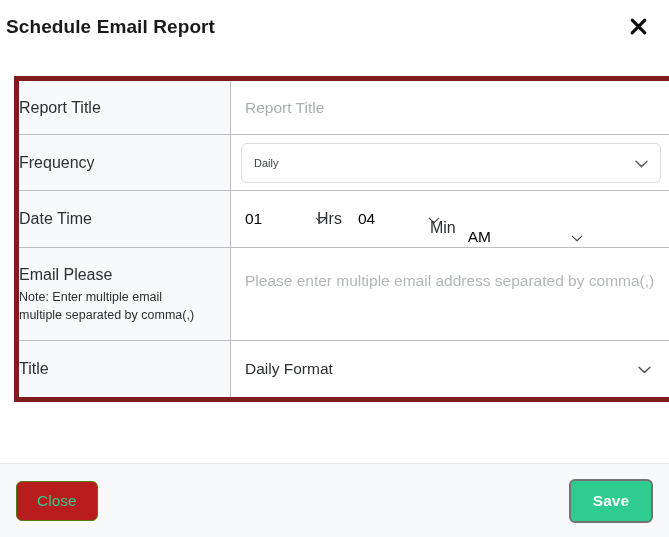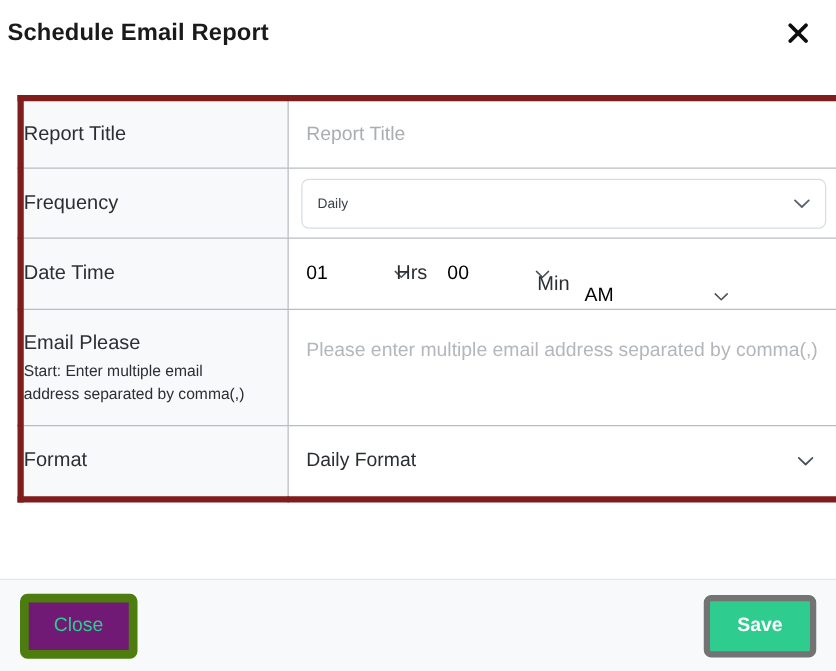--- a/index.html
+++ b/index.html
@@ -237,28 +237,28 @@
     box-sizing: border-box;
   }
   .btn {
     font-family: "Liberation Sans", sans-serif;
     font-size: 15.5px;
     cursor: pointer;
     border-radius: 6px;
     box-sizing: border-box;
   }
   .btn-close {
-    background: #701a75;
-    border: 7px solid #4d7c0f;
+    background: #b91c1c;
+    border: 1px solid #4d7c0f;
     color: #2ecc8f;
     padding: 10px 20px;
   }
   .btn-save {
     background: #2ecc8f;
-    border: 5px solid #737373;
+    border: 2px solid #737373;
     color: #ffffff;
     font-weight: 700;
     padding: 11px 22px;
   }
 </style>
 </head>
 <body>
 
 <div class="modal">
 
@@ -311,21 +311,21 @@
                 <span class="tval">01</span>
                 <span class="chev" style="margin-left:auto;">
                   <svg width="12" height="7" viewBox="0 0 13 8">
                       <path d="M1 1.3 L6.5 6.6 L12 1.3" fill="none" stroke="#4a4f57" stroke-width="1.4" stroke-linecap="round" stroke-linejoin="round"></path>
                     </svg>
                 </span>
               </button>
               <span class="unit unit-hrs">Hrs</span>
 
               <button class="time-sel w-min">
-                <span class="tval">00</span>
+                <span class="tval">04</span>
                 <span class="chev" style="margin-left:auto;">
                   <svg width="12" height="7" viewBox="0 0 13 8">
                       <path d="M1 1.3 L6.5 6.6 L12 1.3" fill="none" stroke="#4a4f57" stroke-width="1.4" stroke-linecap="round" stroke-linejoin="round"></path>
                     </svg>
                 </span>
               </button>
               <span class="unit unit-min">Min</span>
 
               <button class="time-sel" style="width:115px;margin-top:36px;">
                 <span class="tval">AM</span>
@@ -337,32 +337,32 @@
               </button>
 
             </div>
           </td>
         </tr>
 
 
         <tr class="row-h92">
           <td class="label-cell" style="vertical-align:middle;">
             <div class="label-text">Email Please</div>
-            <div class="label-note">Start: Enter multiple email address separated by comma(,)</div>
+            <div class="label-note">Note: Enter multiple email multiple separated by comma(,)</div>
           </td>
           <td class="value-cell">
             <div class="email-cell-inner">
               <textarea class="email-input" rows="2" placeholder="Please enter multiple email address separated by comma(,)" style=""></textarea>
             </div>
           </td>
         </tr>
 
         <tr class="row-h56">
           <td class="label-cell">
-            <div class="label-text">Format</div>
+            <div class="label-text">Title</div>
           </td>
           <td class="value-cell">
             <div class="select-plain">
               <span class="sel-text">Daily Format</span>
               <span class="chev">
                 <svg width="13" height="8" viewBox="0 0 13 8">
                     <path d="M1 1.3 L6.5 6.6 L12 1.3" fill="none" stroke="#4a4f57" stroke-width="1.4" stroke-linecap="round" stroke-linejoin="round"></path>
                   </svg>
               </span>
             </div>

